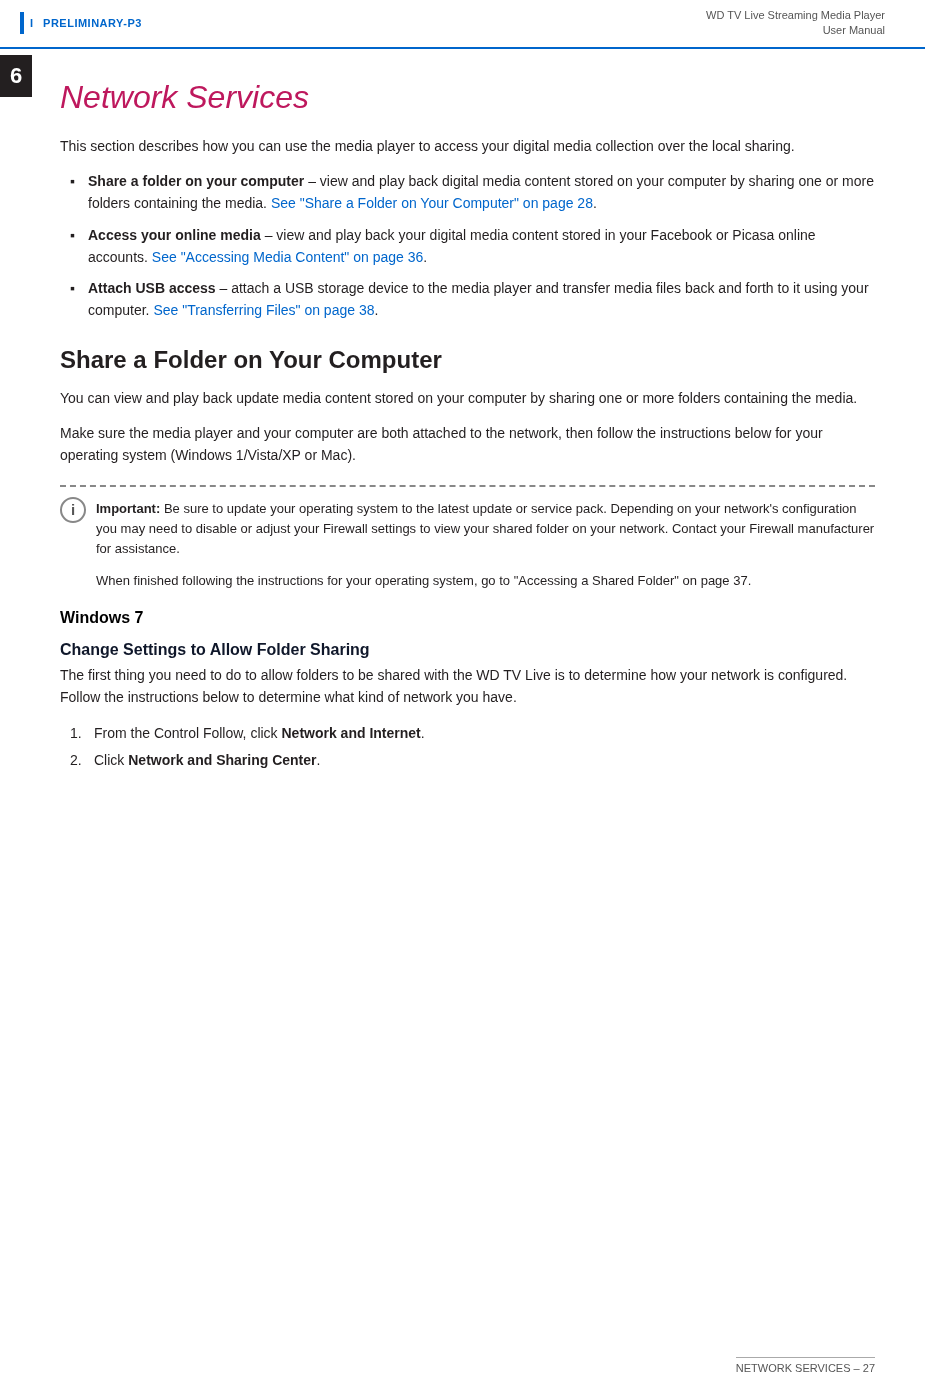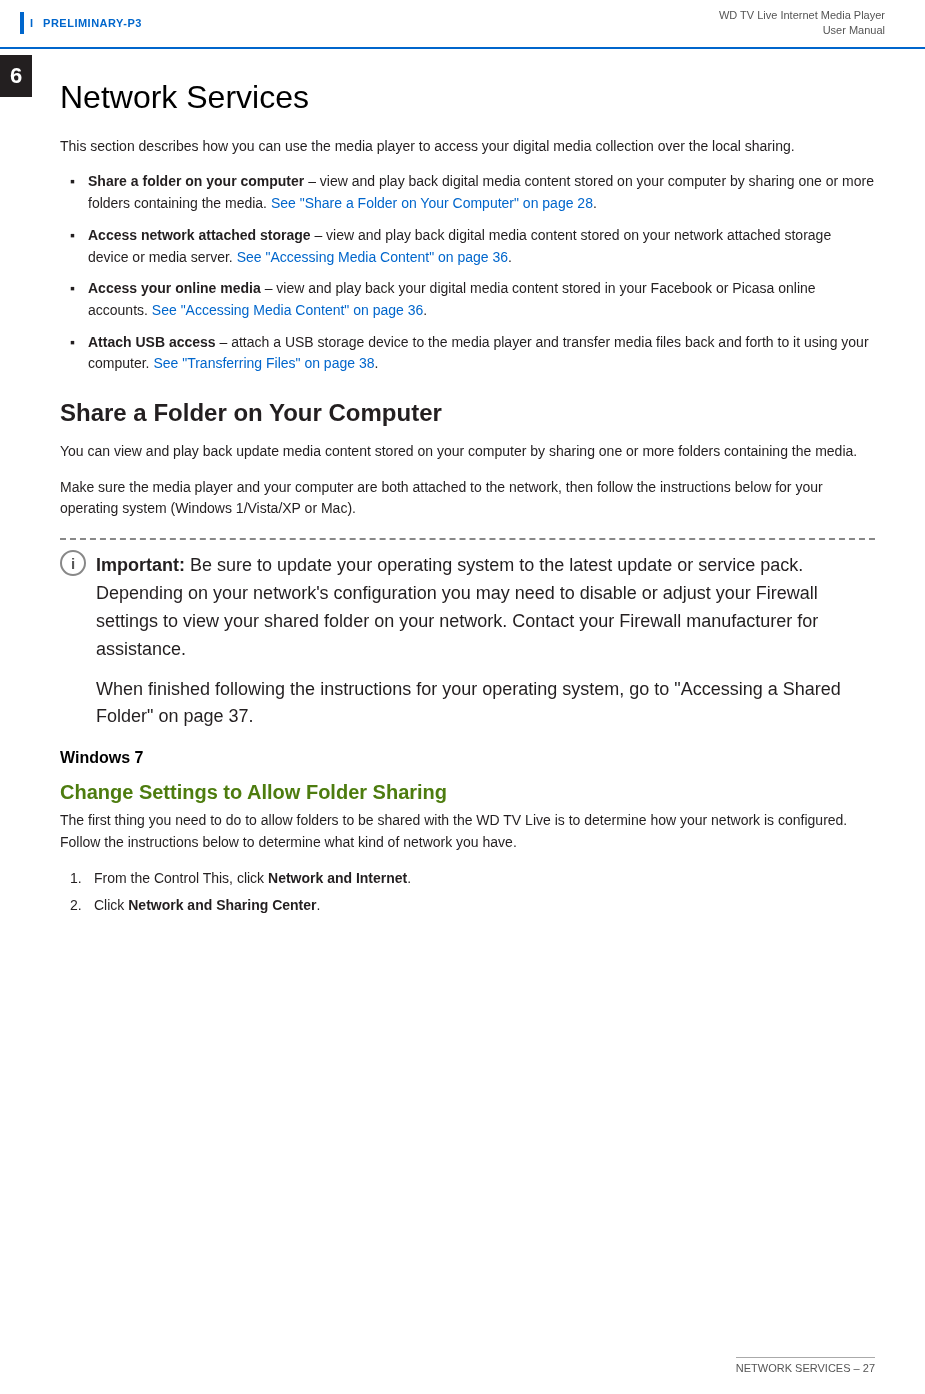--- a/index.html
+++ b/index.html
@@ -70,23 +70,24 @@
     
     .content {
       padding: 20px 50px 40px 60px;
       max-width: 925px;
     }
 
     
     .page-title {
       font-size: 32px;
       font-weight: normal;
-      color: #000000;
+      color: #be185d;
       margin-bottom: 20px;
       margin-top: 10px;
+      font-style: italic;
     }
 
     
     .body-text {
       font-size: 14px;
       line-height: 1.55;
       color: #231f20;
       margin-bottom: 14px;
     }
 
@@ -136,23 +137,23 @@
     
     .sub-heading {
       font-size: 16px;
       font-weight: bold;
       color: #000000;
       margin-top: 18px;
       margin-bottom: 8px;
     }
 
     .sub-sub-heading {
-      font-size: 20px;
-      font-weight: bold;
-      color: #4d7c0f;
+      font-size: 16px;
+      font-weight: bold;
+      color: #0f172a;
       margin-top: 14px;
       margin-bottom: 6px;
     }
 
     
     .note-box {
       border-top: 2px dashed #888;
       margin: 18px 0 14px 0;
       padding-top: 12px;
       padding-left: 36px;
@@ -170,21 +171,21 @@
       display: flex;
       align-items: center;
       justify-content: center;
       font-size: 15px;
       font-weight: bold;
       color: #555;
       background: white;
     }
 
     .note-text {
-      font-size: 18px;
+      font-size: 13px;
       line-height: 1.55;
       color: #231f20;
       margin-bottom: 12px;
     }
 
     
     .numbered-list {
       list-style: none;
       margin-left: 10px;
       margin-top: 8px;
@@ -230,45 +231,40 @@
 </head>
 <body>
 
 <div class="header">
   <div class="header-left">
     <div class="header-bar-blue"></div>
     <span style="font-size:11px;color:#0066cc;font-weight:bold;margin-right:4px;">I</span>
     <span class="header-preliminary">PRELIMINARY-P3</span>
   </div>
   <div class="header-right">
-    <div>WD TV Live Internet Media Player</div>
+    <div>WD TV Live Streaming Media Player</div>
     <div>User Manual</div>
   </div>
 </div>
 
 <div class="chapter-badge">
   <span>6</span>
 </div>
 
 <div class="content">
 
   <h1 class="page-title">Network Services</h1>
 
   <p class="body-text">This section describes how you can use the media player to access your digital media collection over the local sharing.</p>
 
   <ul class="bullet-list">
     <li>
       <strong>Share a folder on your computer</strong>
       <span> – view and play back digital media content stored on your computer by sharing one or more folders containing the media. </span>
       <a class="link-text" href="#">See "Share a Folder on Your Computer" on page 28</a><span>.</span>
-    </li>
-    <li>
-      <strong>Access network attached storage</strong>
-      <span> – view and play back digital media content stored on your network attached storage device or media server. </span>
-      <a class="link-text" href="#">See "Accessing Media Content" on page 36</a><span>.</span>
     </li>
     <li>
       <strong>Access your online media</strong>
       <span> – view and play back your digital media content stored in your Facebook or Picasa online accounts. </span>
       <a class="link-text" href="#">See "Accessing Media Content" on page 36</a><span>.</span>
     </li>
     <li>
       <strong>Attach USB access</strong>
       <span> – attach a USB storage device to the media player and transfer media files back and forth to it using your computer. </span>
       <a class="link-text" href="#">See "Transferring Files" on page 38</a><span>.</span>
@@ -290,21 +286,21 @@
   </div>
 
   <h3 class="sub-heading">Windows 7</h3>
 
   <h4 class="sub-sub-heading">Change Settings to Allow Folder Sharing</h4>
 
   <p class="body-text">The first thing you need to do to allow folders to be shared with the WD TV Live is to determine how your network is configured. Follow the instructions below to determine what kind of network you have.</p>
 
   <ol class="numbered-list">
     <li>
-      <span>From the Control This, click </span>
+      <span>From the Control Follow, click </span>
       <strong>Network and Internet</strong><span>.</span>
     </li>
     <li>
       <span>Click </span>
       <strong>Network and Sharing Center</strong><span>.</span>
     </li>
   </ol>
 
 </div>
 

